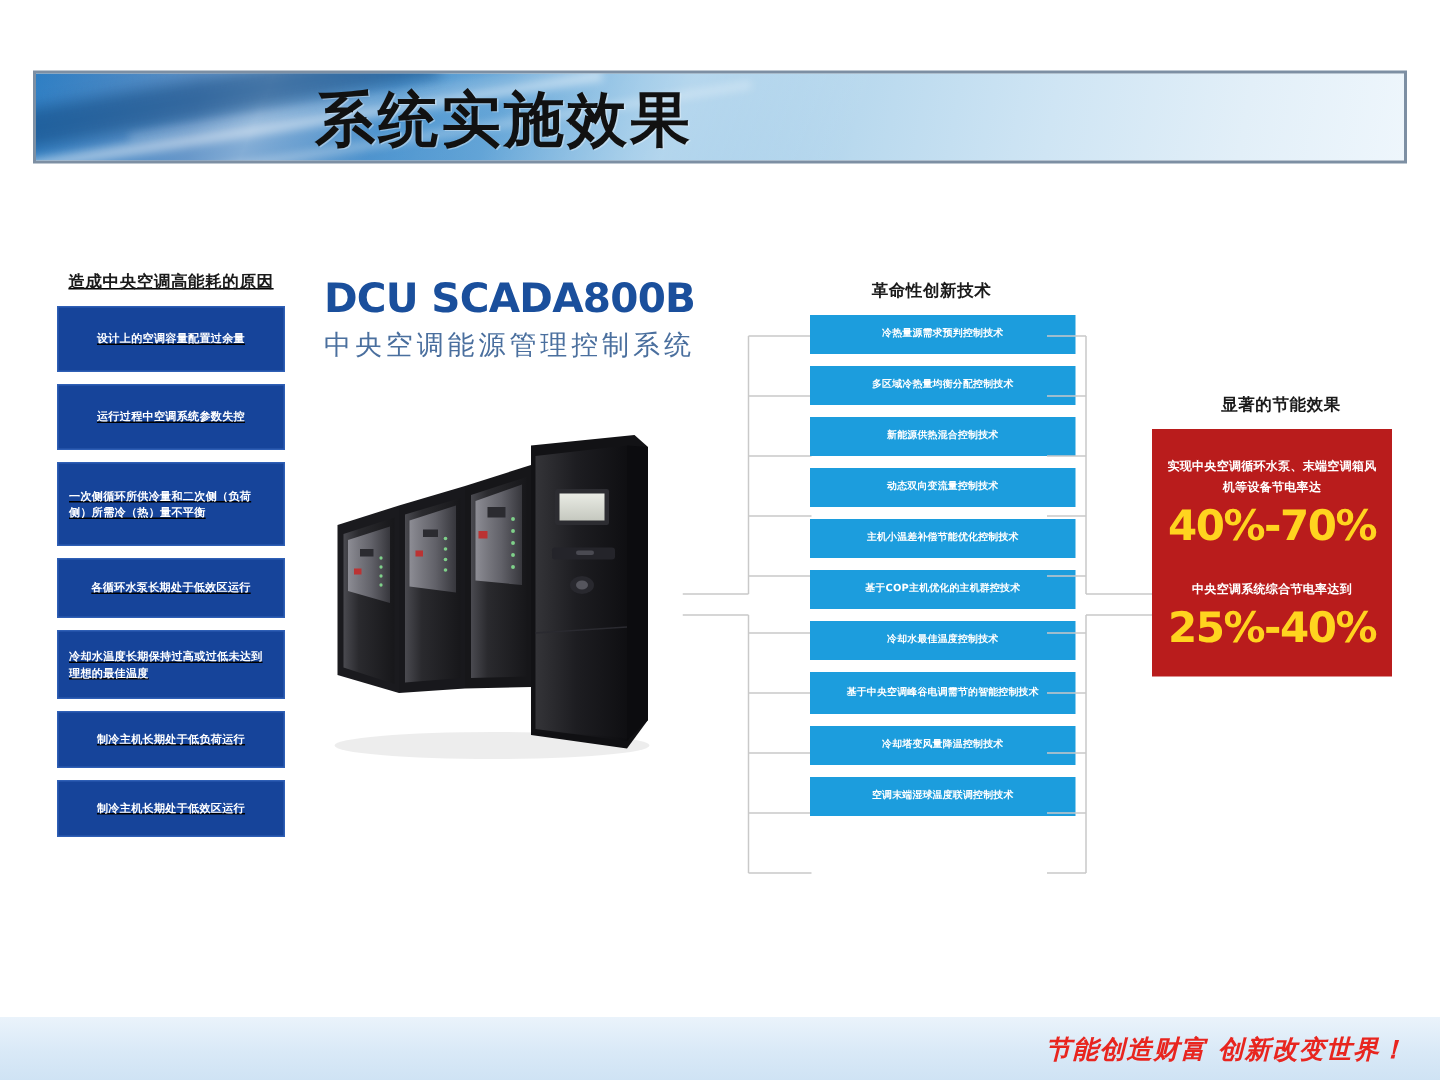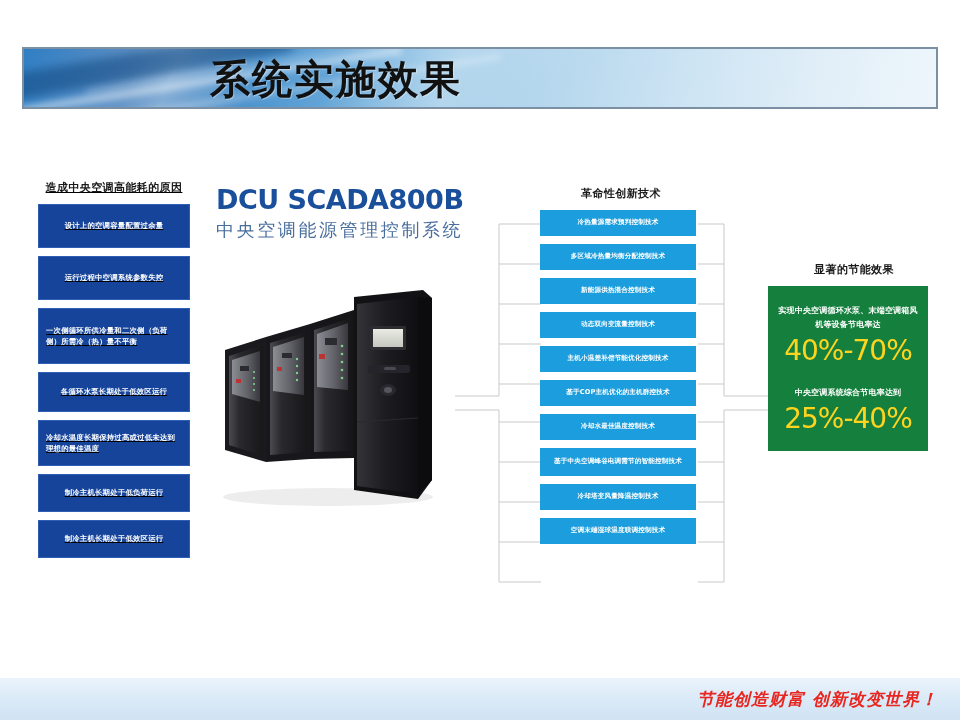--- a/index.html
+++ b/index.html
@@ -77,39 +77,39 @@
     font-size:18px;color:#4a6f9e;letter-spacing:2.6px;margin-top:5px;
     white-space:nowrap;
   }
 
   
   #cabinets{position:absolute;left:218px;top:262px;width:250px;height:260px;}
 
   
   #tech-col{position:absolute;left:540px;top:186px;width:162px;}
   .tech-box{
-    width:156px;background:#1c9ddd;color:#ffffff;
+    width:177px;background:#1c9ddd;color:#ffffff;
     font-size:6.6px;font-weight:bold;line-height:1.5;text-align:center;
     display:flex;align-items:center;justify-content:center;
     box-sizing:border-box;padding:3px 5px;letter-spacing:.15px;
   }
   .tech-row{position:relative;margin-bottom:8px;}
 
   
   #result-col{position:absolute;left:768px;top:262px;width:172px;}
   #result-panel{
-    width:160px;background:#15803d;box-sizing:border-box;
+    width:160px;background:#b91c1c;box-sizing:border-box;
     padding:18px 10px 16px 10px;margin-top:9px;
   }
   .result-text{
     color:#ffffff;font-size:8px;font-weight:bold;line-height:1.75;
     text-align:center;letter-spacing:.2px;
   }
   .result-number{
-    color:#ffd41f;font-size:28px;font-weight:normal;text-align:center;
+    color:#ffd41f;font-size:28px;font-weight:bold;text-align:center;
     line-height:1.2;margin-top:2px;letter-spacing:-1px;
   }
   .result-gap{height:18px;}
 
   
   svg.connector{position:absolute;pointer-events:none;}
 
   
   #footer-bar{
     position:absolute;left:0;bottom:0;width:960px;height:42px;

